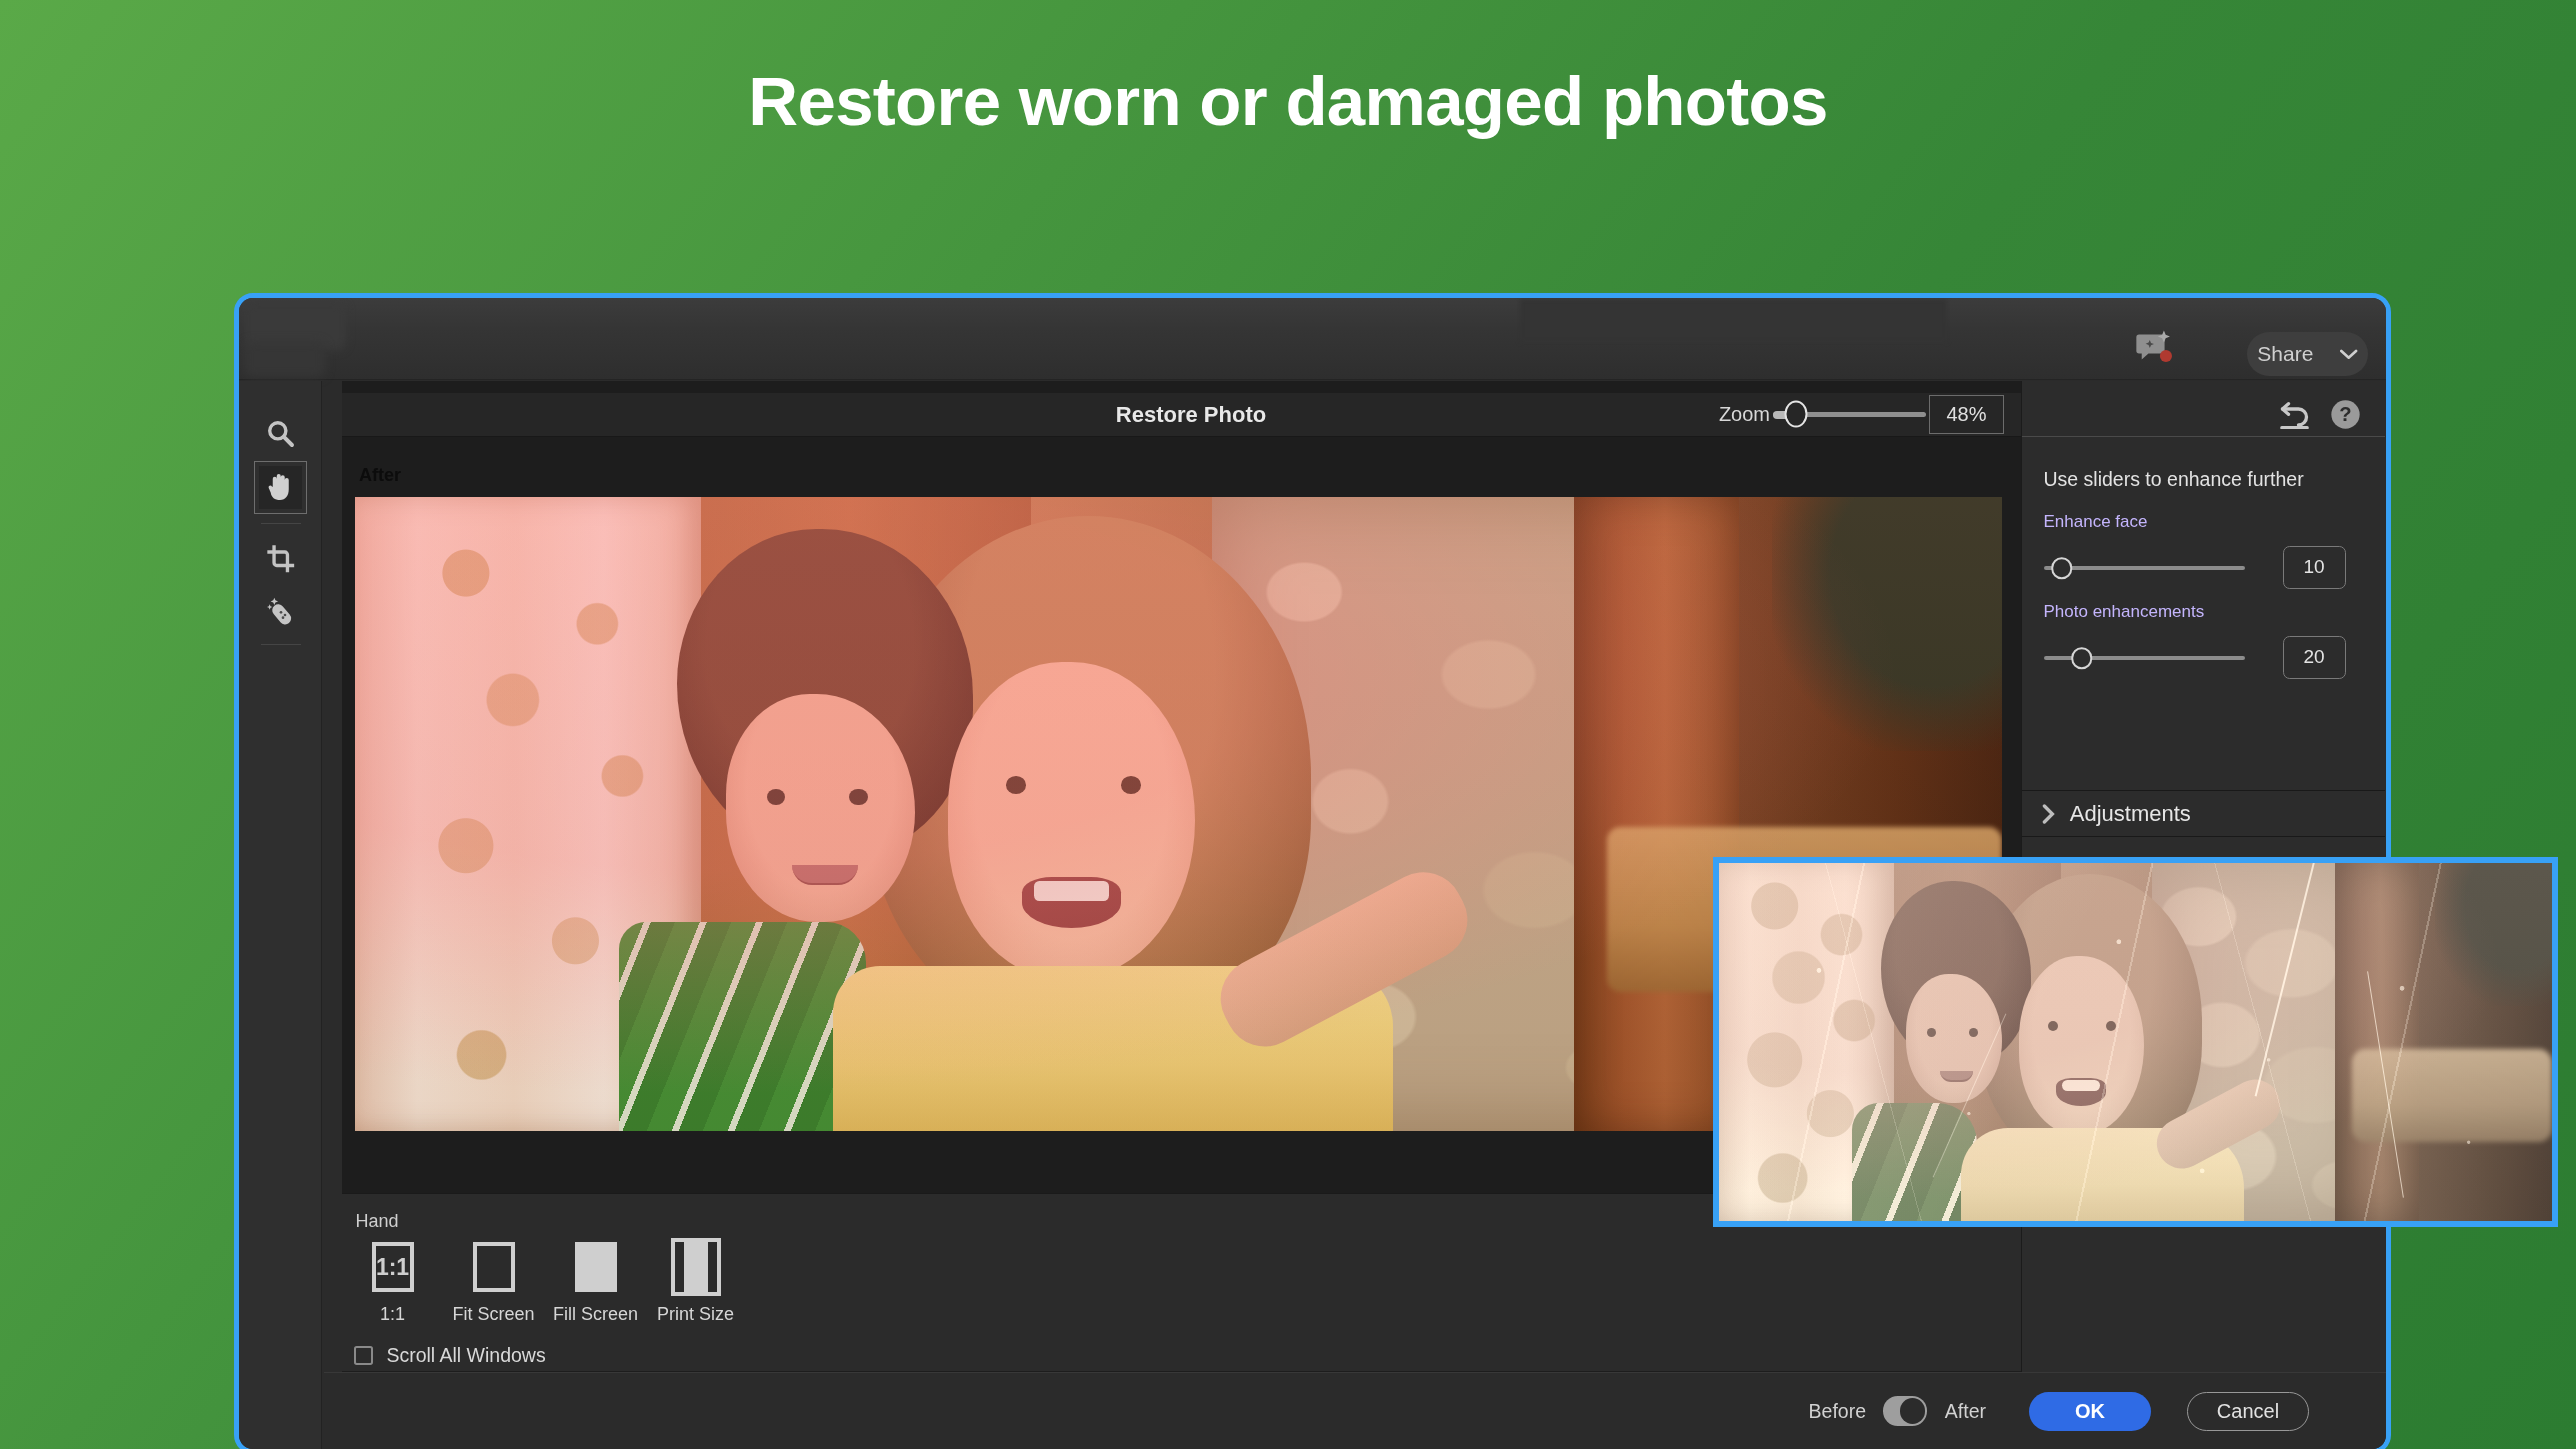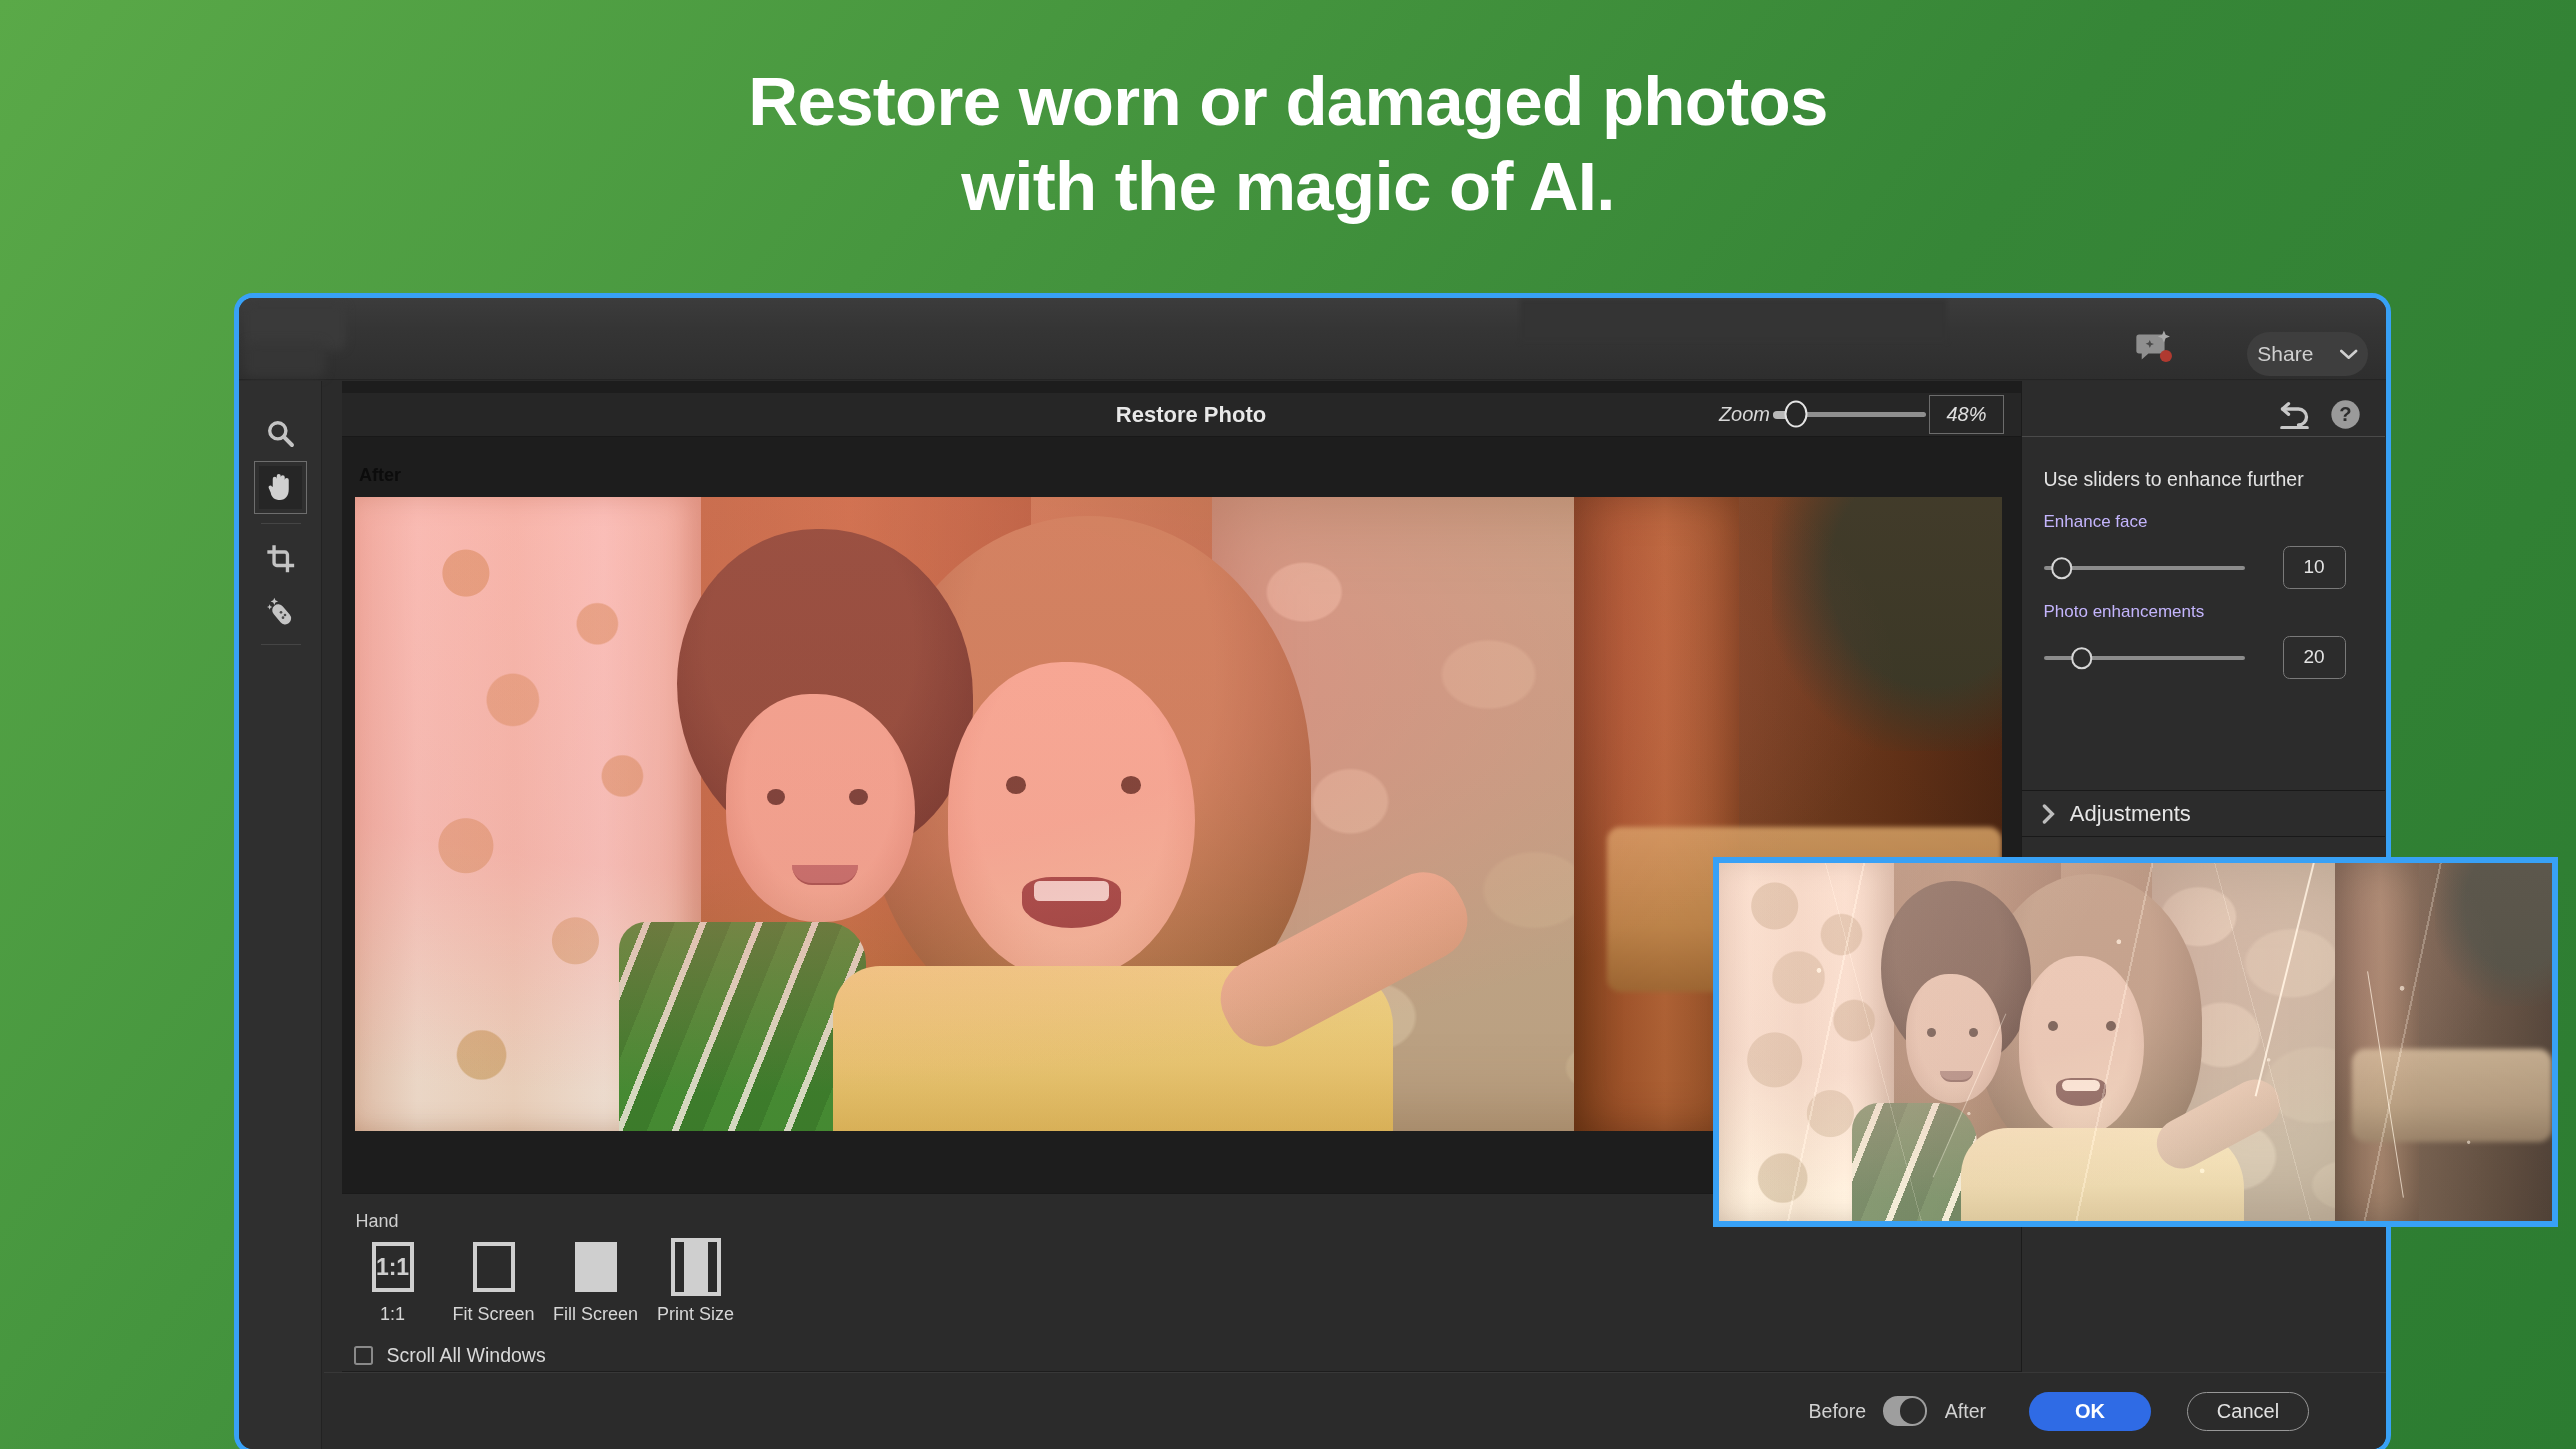--- a/index.html
+++ b/index.html
@@ -39,21 +39,21 @@
   .tool.selected { outline:1.3px solid #6e6e6e; outline-offset:4px; background:#262626; }
   .rail-div { position:absolute; left:21.5px; width:40px; height:1.3px; background:#454545; }
 
   .mainarea { position:absolute; left:103px; top:0; width:1698px; height:100%; background:#1d1d1d; }
 
   
   .toolbar { position:absolute; left:0; top:12px; width:100%; height:44px; background:#262626;
     border-bottom:1.3px solid #181818; }
   .tb-title { position:absolute; left:0; top:0; width:100%; height:100%; display:flex; align-items:center; justify-content:center;
     color:#e8e8e8; font-size:22px; font-weight:700; }
-  .tb-zoom { position:absolute; right:36px; top:0; height:100%; display:flex; align-items:center; gap:3px;font-style:italic; }
+  .tb-zoom { position:absolute; right:36px; top:0; height:100%; display:flex; align-items:center; gap:3px; }
   .tb-zoom .zlabel { color:#d8d8d8; font-size:20px; }
   .ztrack { position:relative; width:153px; height:5.4px; background:#8f8f8f; border-radius:2.7px; cursor:pointer; }
   .ztrack .zfill { position:absolute; left:0; top:-1.3px; height:8px; width:15%; background:#b9b9b9; border-radius:4px; }
   .zknob { position:absolute; top:50%; width:23px; height:27px; transform:translate(-50%,-50%); border-radius:50%;
     border:2.7px solid #e4e4e4; background:#262626; cursor:pointer; }
   .zval { width:75px; height:39px; border:1.3px solid #6c6c6c; color:#e0e0e0; font-size:20px;
     display:flex; align-items:center; justify-content:center; background:#262626; }
 
   
   .canvas { position:absolute; left:0; top:58px; width:100%; height:755px; background:#1d1d1d; overflow:hidden; }
@@ -186,21 +186,20 @@
 
   svg { display:block; }
 </style>
 </head>
 <body>
 
 <div class="stage">
 
   <div class="headline">
     <div>Restore worn or damaged photos</div>
-    <div>with the magic of AI.</div>
   </div>
 
   <div class="appwin">
     <div class="win-inner">
 
       <div class="titlebar">
         <div class="blur-tab1"></div>
         <div class="blur-tab2"></div>
         <div class="blur-rect"></div>
         <button class="comment-btn">

